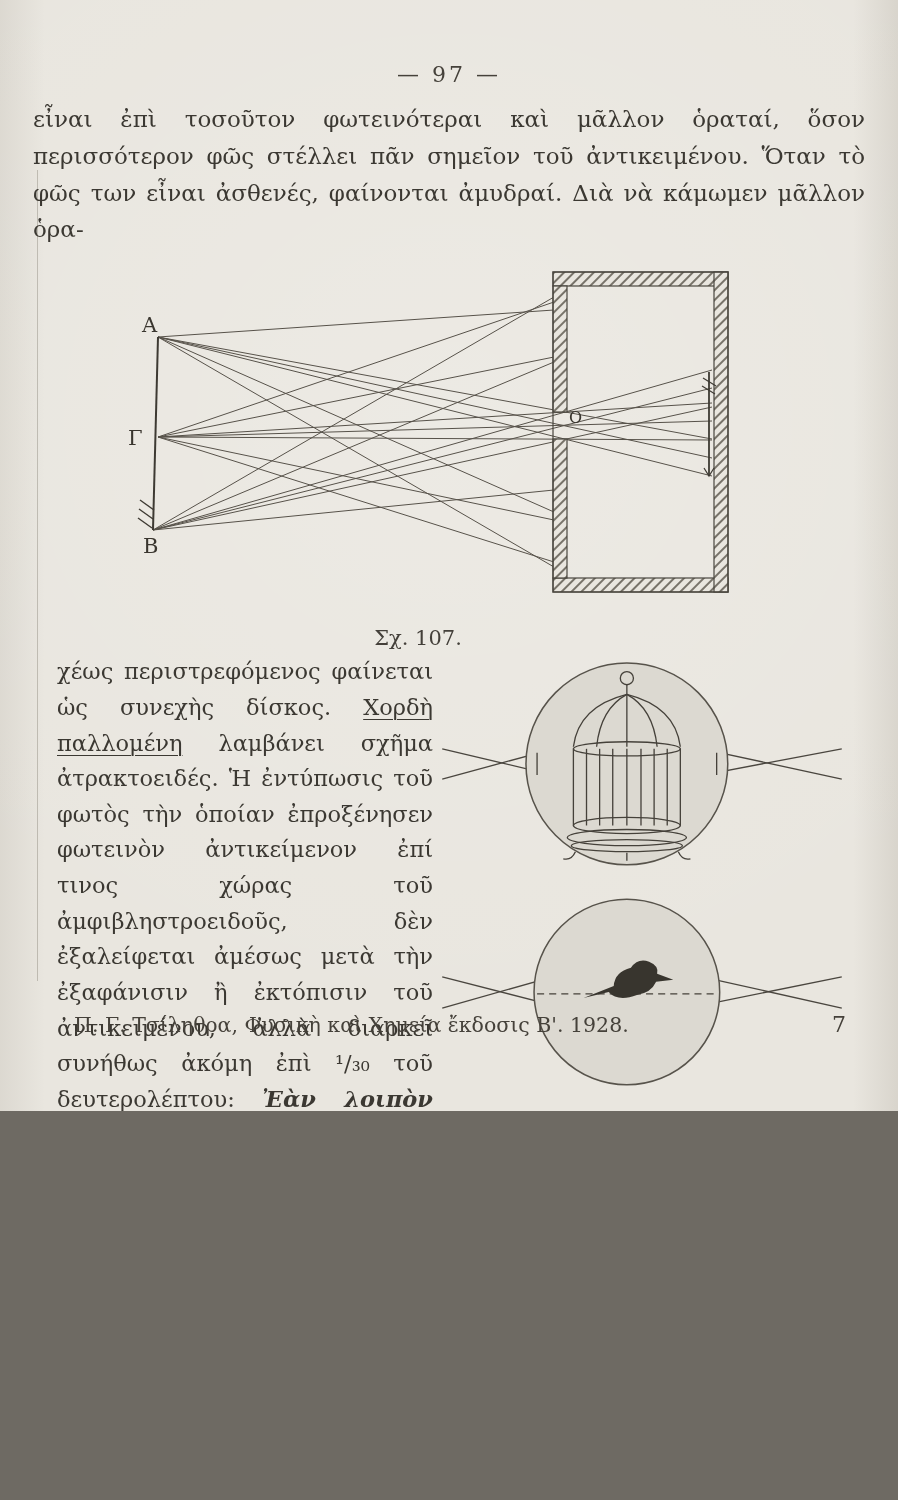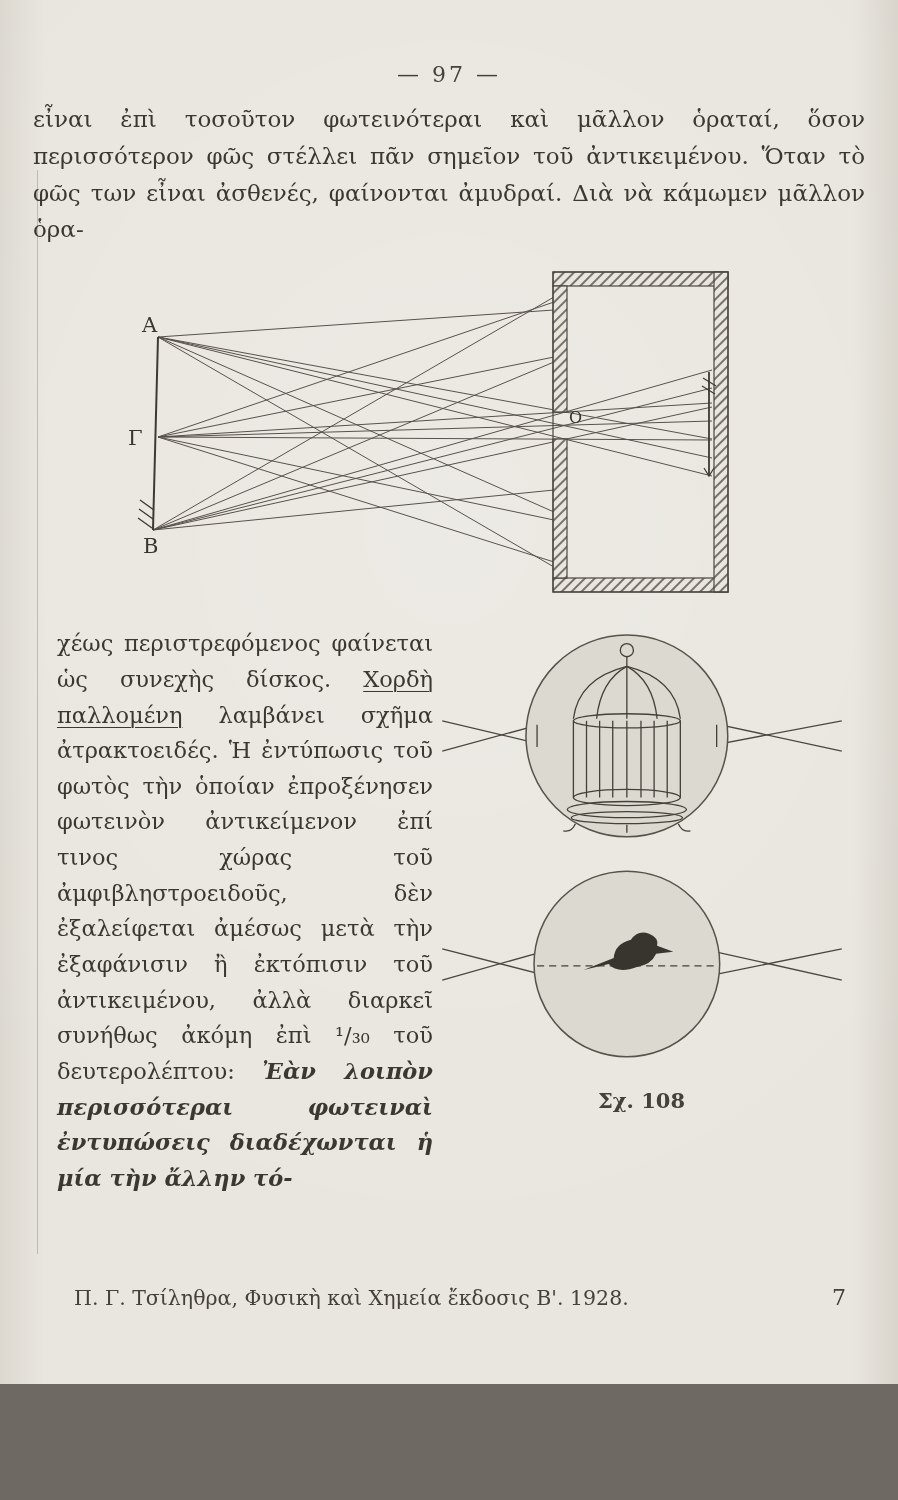--- a/index.html
+++ b/index.html
@@ -1,18 +1,18 @@
 <!DOCTYPE html>
 <html><head>
 <meta charset="utf-8">
 <style>
   * { margin:0; padding:0; box-sizing:border-box; }
   html,body { background:#6e6a63; }
   .page {
-    width:898px; height:1384px; margin:0 auto; position:relative; overflow:hidden;
+    width:898px; height:1111px; margin:0 auto; position:relative; overflow:hidden;
     font-family:"DejaVu Serif", serif; color:#3b3832;
     background:
       radial-gradient(120% 90% at 50% 38%, rgba(255,255,255,.16), rgba(0,0,0,0) 62%),
       linear-gradient(90deg, rgba(105,96,80,.10), rgba(0,0,0,0) 5%, rgba(0,0,0,0) 95%, rgba(105,96,80,.13)),
       #e9e6df;
   }
   .page::before {
     content:""; position:absolute; left:37px; top:170px; bottom:130px; width:1px;
     background:rgba(85,78,66,.28);
   }
@@ -114,20 +114,21 @@
         <polyline points="616,206 621,214 626,206" stroke-width="1.2"></polyline>
       </g>
 
       <g font-size="21" fill="#3a362f" font-family="DejaVu Serif, serif">
         <text x="54" y="70">A</text>
         <text x="40" y="183">Γ</text>
         <text x="55" y="291">B</text>
         <text x="481" y="161" font-size="16">O</text>
       </g>
     </svg>
+    <div class="fig-caption fig107-caption">Σχ. 107.</div>
   </div>
 
 
 
 
   <div class="wrap-row">
     <p class="col-left">
       <span>χέως περιστρεφόμενος φαίνεται ὡς συνεχὴς δίσκος. </span><span class="u">Χορδὴ παλλομένη</span><span> λαμβάνει σχῆμα ἀτρακτοειδές. Ἡ ἐντύπωσις τοῦ φωτὸς τὴν ὁποίαν ἐπροξένησεν φωτεινὸν ἀντικείμενον ἐπί τινος χώρας τοῦ ἀμφιβληστροειδοῦς, δὲν ἐξαλείφεται ἀμέσως μετὰ τὴν ἐξαφάνισιν ἢ ἐκτόπισιν τοῦ ἀντικειμένου, ἀλλὰ διαρκεῖ συνήθως ἀκόμη ἐπὶ </span><span>¹/₃₀</span><span> τοῦ δευτερολέπτου: </span><span class="emph">Ἐὰν λοιπὸν περισσότεραι φωτειναὶ ἐντυπώσεις διαδέχωνται ἡ μία τὴν ἄλλην τό-</span>
     </p>
 

